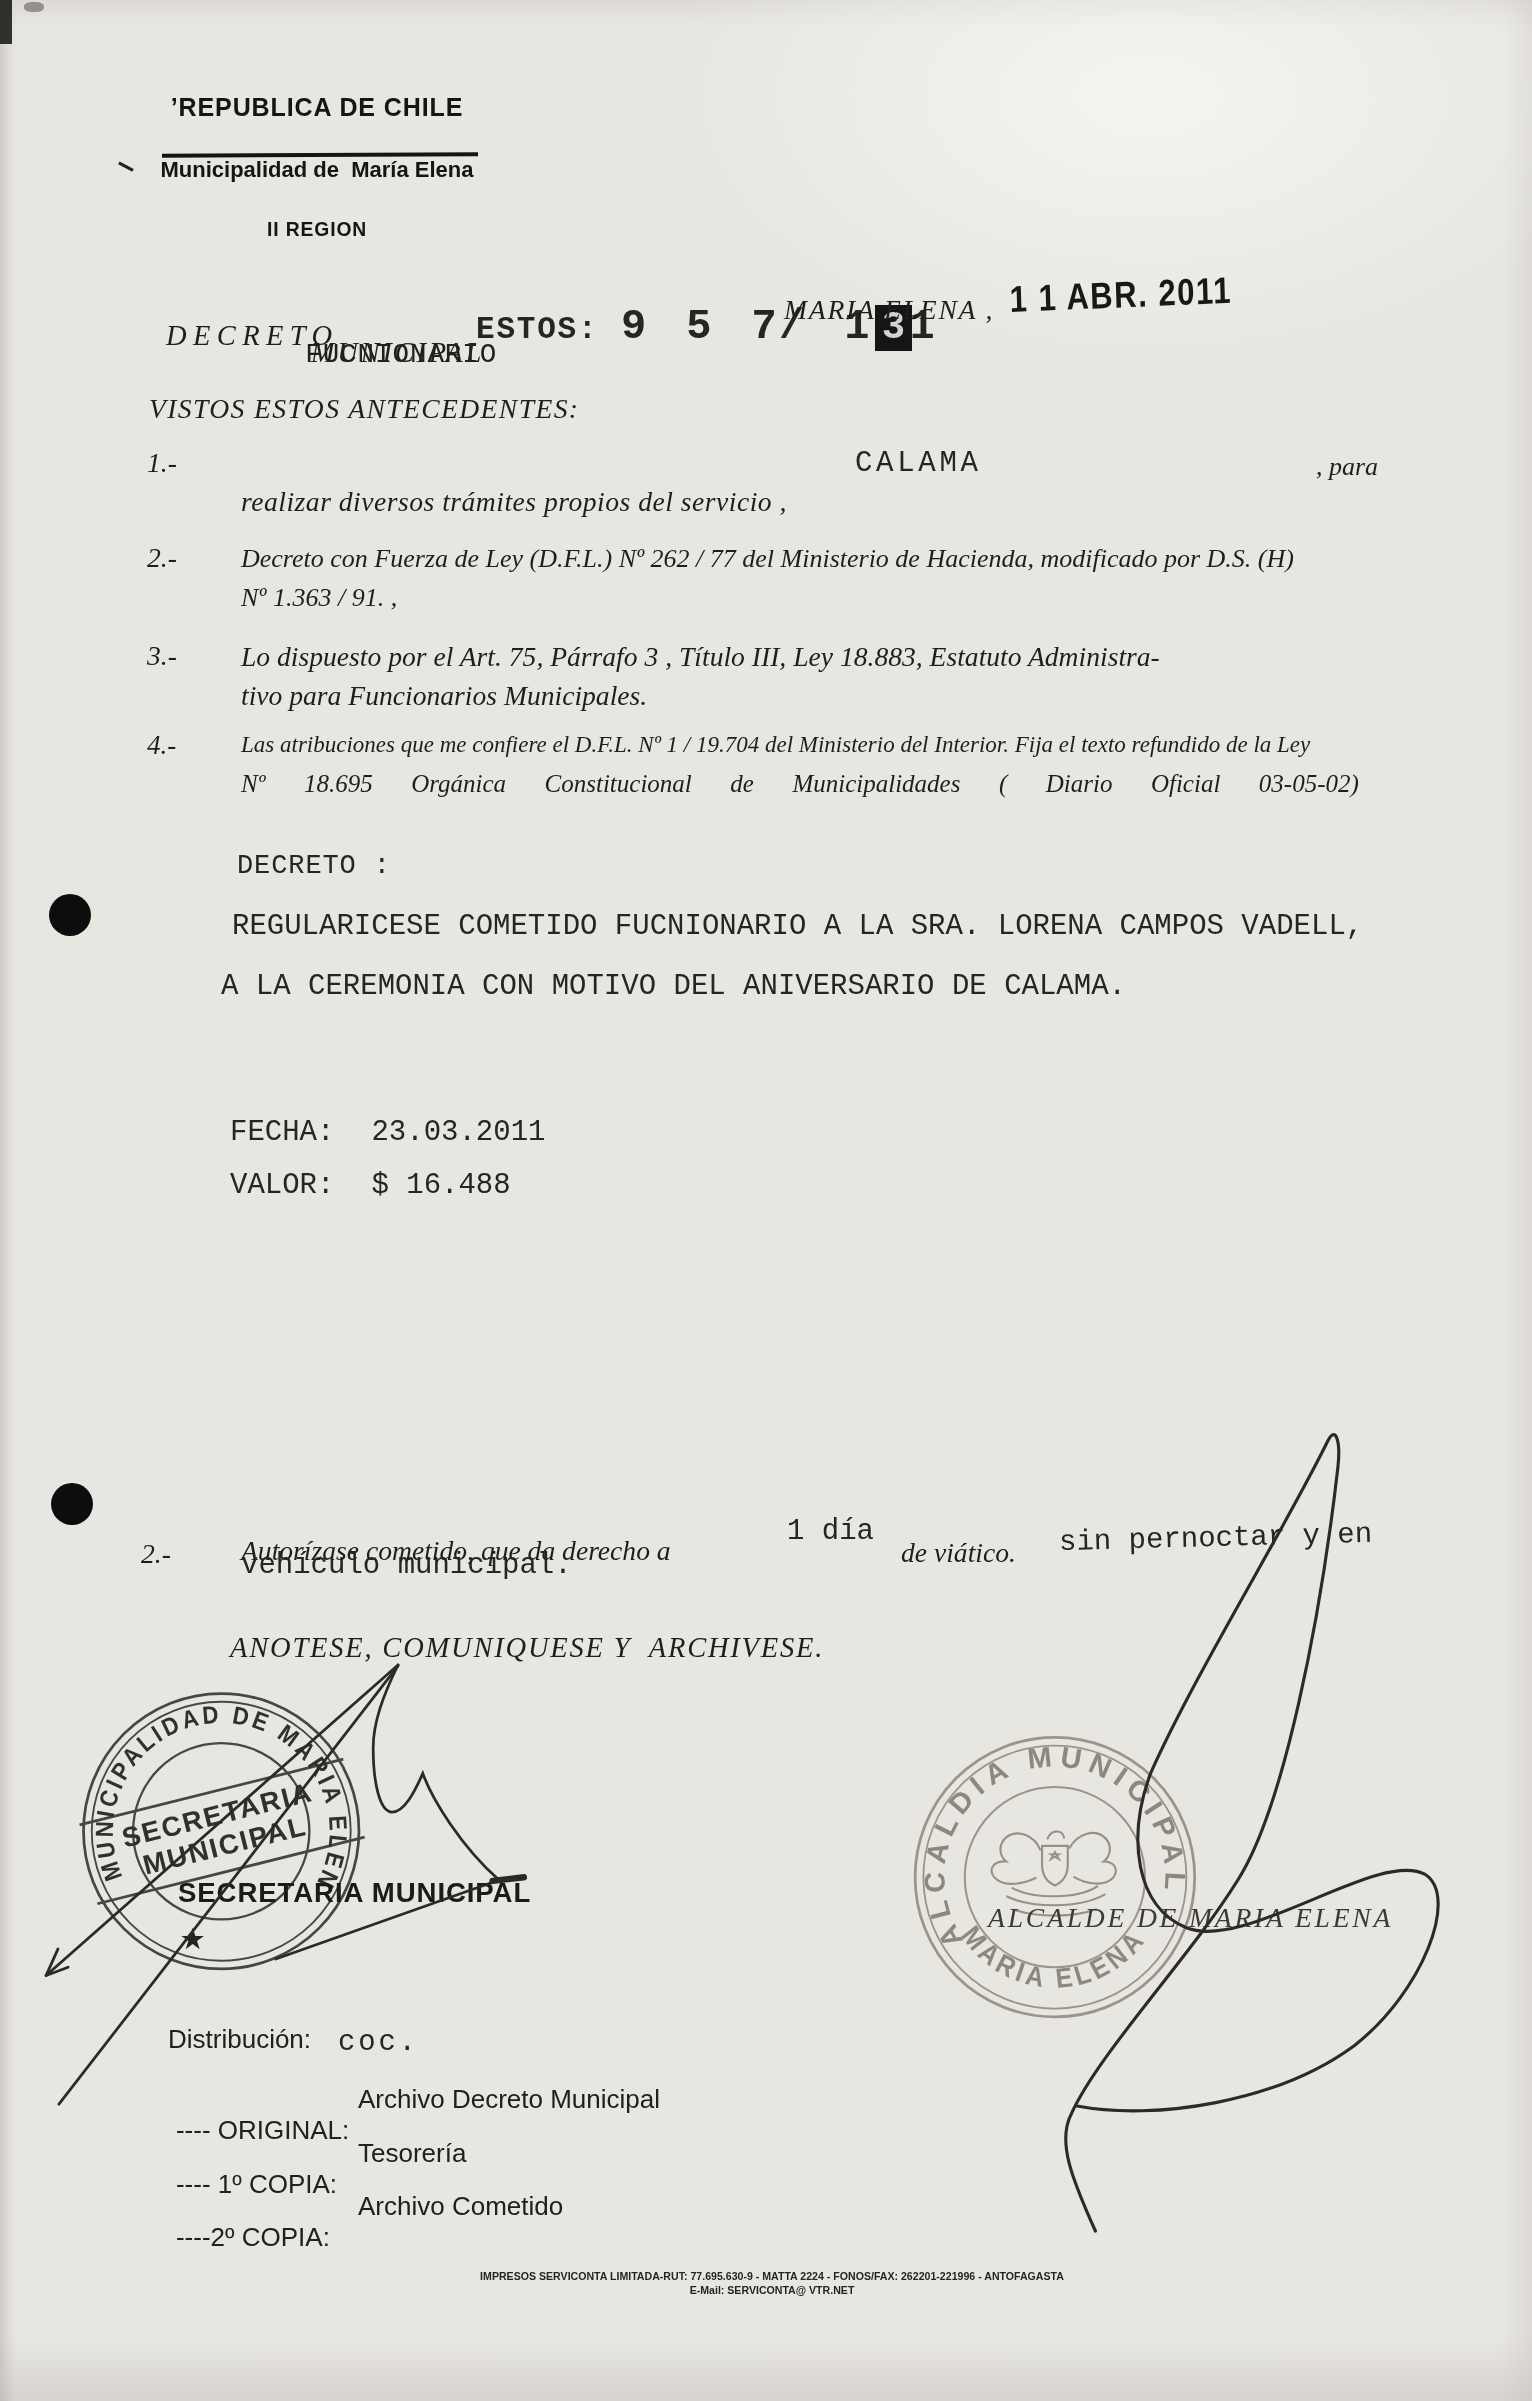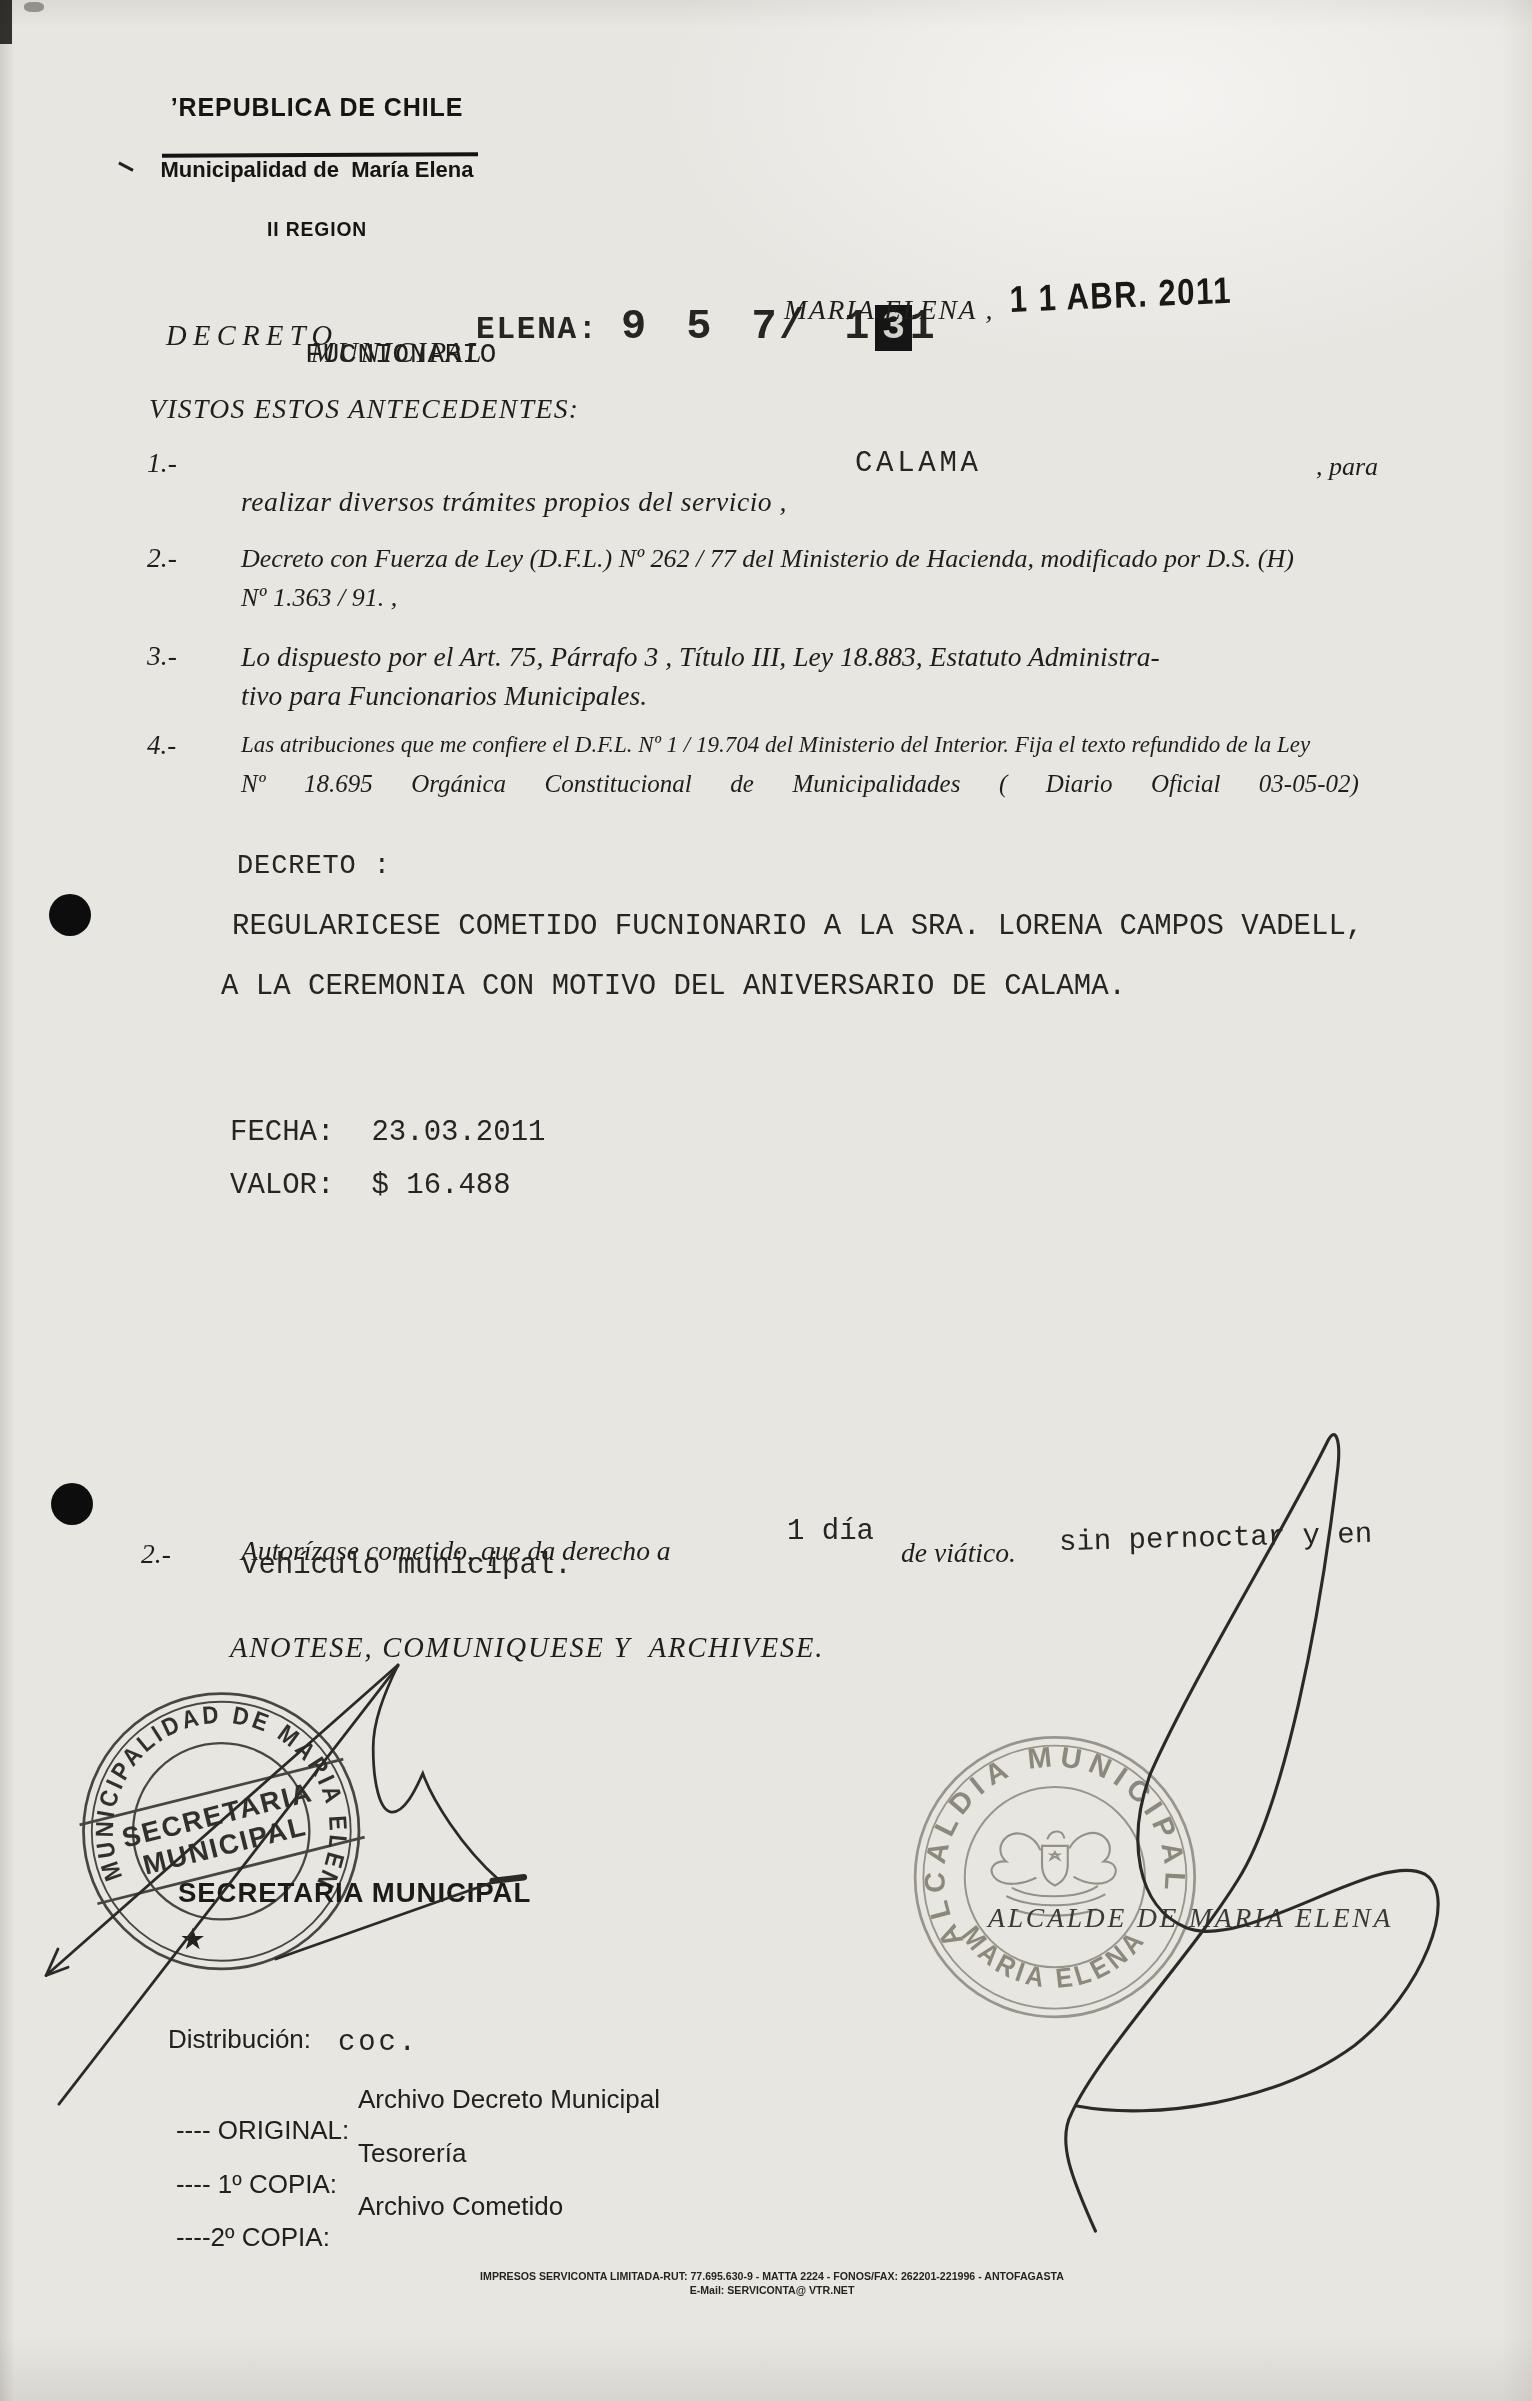--- a/index.html
+++ b/index.html
@@ -45,21 +45,21 @@
     <div style="font-size:22px;margin-top:2.8px;">Municipalidad de  María Elena</div>
     <div style="font-size:19.3px;margin-top:4.6px;letter-spacing:0.9px;">II REGION</div>
   </div>
   <div class="abs" style="left:162px;top:153px;width:316px;height:3.7px;background:#141414;transform:rotate(-0.3deg);"></div>
   <div class="abs" style="left:118px;top:165px;width:15.6px;height:2.8px;background:#22211f;transform:rotate(28deg);"></div>
 
   <div class="abs serif-it" style="left:166px;top:320px;font-size:28.5px;letter-spacing:6.4px;">DECRETO</div>
   <div class="abs" style="left:296px;top:320px;">
     <span class="struck serif-it" style="font-size:28.5px;letter-spacing:2.8px;"><span>MUNICIPAL</span><span class="xover">FUCNIONARIO</span></span>
   </div>
-  <div class="abs mono" style="left:476px;top:312px;font-size:31px;font-weight:bold;letter-spacing:1.8px;">ELENA:</div>
+  <div class="abs mono" style="left:476px;top:312px;font-size:31px;font-weight:bold;letter-spacing:1.8px;">ESTOS:</div>
   <div class="abs mono" style="left:621px;top:303px;font-size:42px;font-weight:bold;letter-spacing:7.4px;">9 5 7</div>
   <div class="abs mono" style="left:779px;top:303px;font-size:42px;font-weight:bold;letter-spacing:7.4px;">/ 1 1</div>
   <div class="abs" style="left:875px;top:305px;"><span class="num-box">3</span></div>
   <div class="abs serif-it" style="left:784px;top:294px;font-size:27.6px;letter-spacing:1.8px;">MARIA ELENA ,</div>
   <div class="abs sans" style="left:1009px;top:279px;font-size:37px;font-weight:bold;letter-spacing:1.8px;color:#191816;transform:scaleX(.84) rotate(-2deg);transform-origin:left top;">1 1 ABR. 2011</div>
 
   <div class="abs serif-it" style="left:149px;top:393px;font-size:27.6px;letter-spacing:1.4px;">VISTOS ESTOS ANTECEDENTES:</div>
 
   <div class="abs serif-it" style="left:147px;top:447px;font-size:27.6px;">1.-</div>
   <div class="abs mono" style="left:855px;top:447px;font-size:29px;letter-spacing:3.7px;">CALAMA</div>

